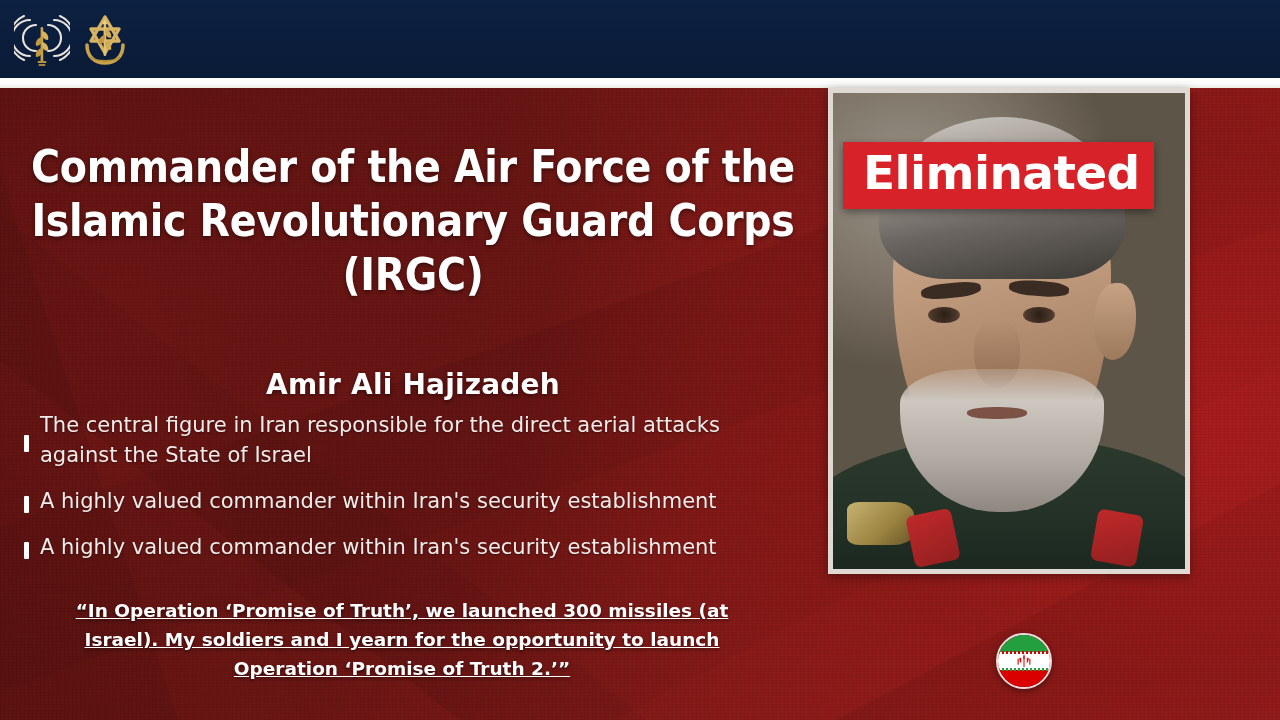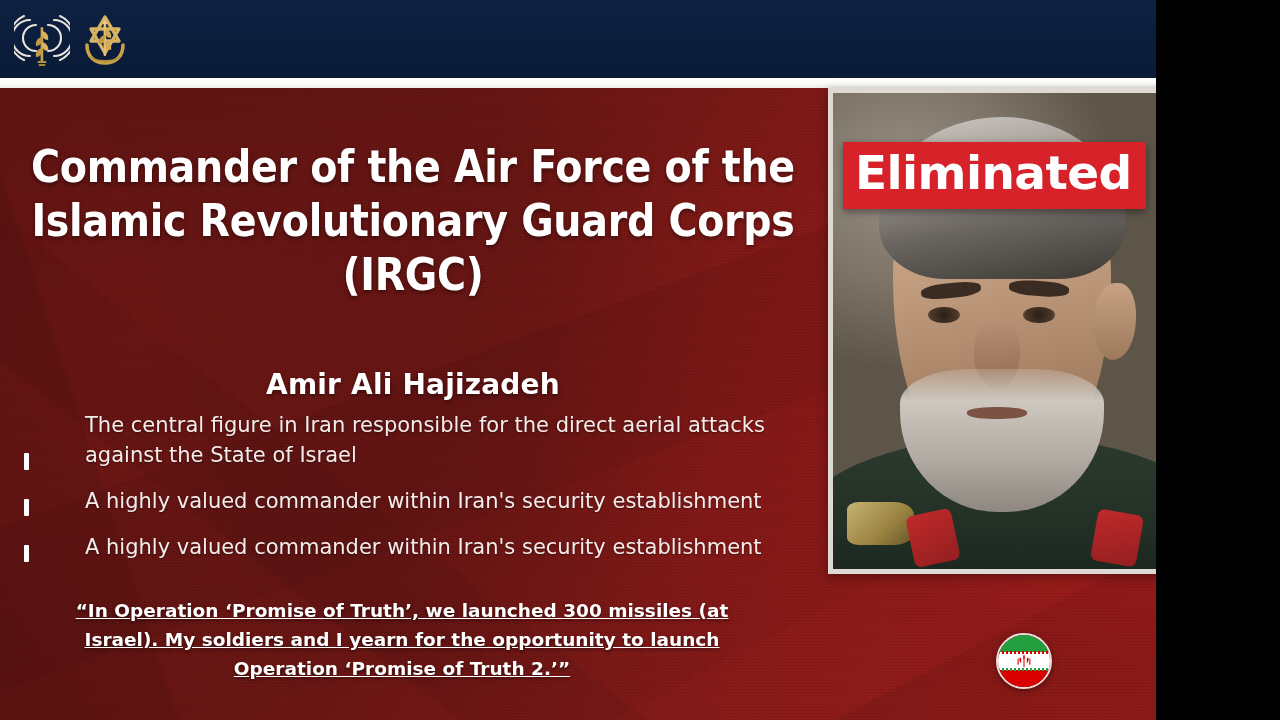--- a/index.html
+++ b/index.html
@@ -2,21 +2,21 @@
 <html><head>
 <meta charset="utf-8">
 <style>
   html, body {
     margin: 0;
     padding: 0;
     background: #000;
   }
   #stage {
     position: relative;
-    width: 1156px;
+    width: 1280px;
     height: 720px;
     overflow: hidden;
     font-family: "DejaVu Sans", "Liberation Sans", sans-serif;
     background: #5d1412;
   }
 
   
   .header-bar {
     position: absolute;
     left: 0; top: 0;
@@ -116,23 +116,22 @@
   }
 
   .bullets {
     position: absolute;
     left: 24px;
     top: 322px;
     width: 780px;
   }
   .bullet-row {
     display: flex;
-    align-items: flex-end;
+    align-items: center;
     margin-bottom: 16px;
-    gap: 45px;
   }
   .bullet-mark {
     flex: 0 0 auto;
     width: 5px;
     height: 17px;
     background: #ffffff;
     margin-top: 7px;
     margin-right: 11px;
     border-radius: 1px;
   }
@@ -275,21 +274,21 @@
     transform: rotate(-12deg);
   }
   .pt-patch-l { left: 22%; }
   .pt-patch-r { right: 13%; transform: rotate(10deg); }
 
   
   .eliminated {
     position: absolute;
     left: 843px;
     top: 142px;
-    padding: 4px 14px 9px 12px;
+    padding: 4px 14px 9px 20px;
     background: #d8222a;
     color: #ffffff;
     font-size: 47px;
     line-height: 54px;
     font-weight: 800;
     letter-spacing: -0.6px;
     box-shadow: 0 3px 8px rgba(0,0,0,.4);
     z-index: 6;
   }
 

